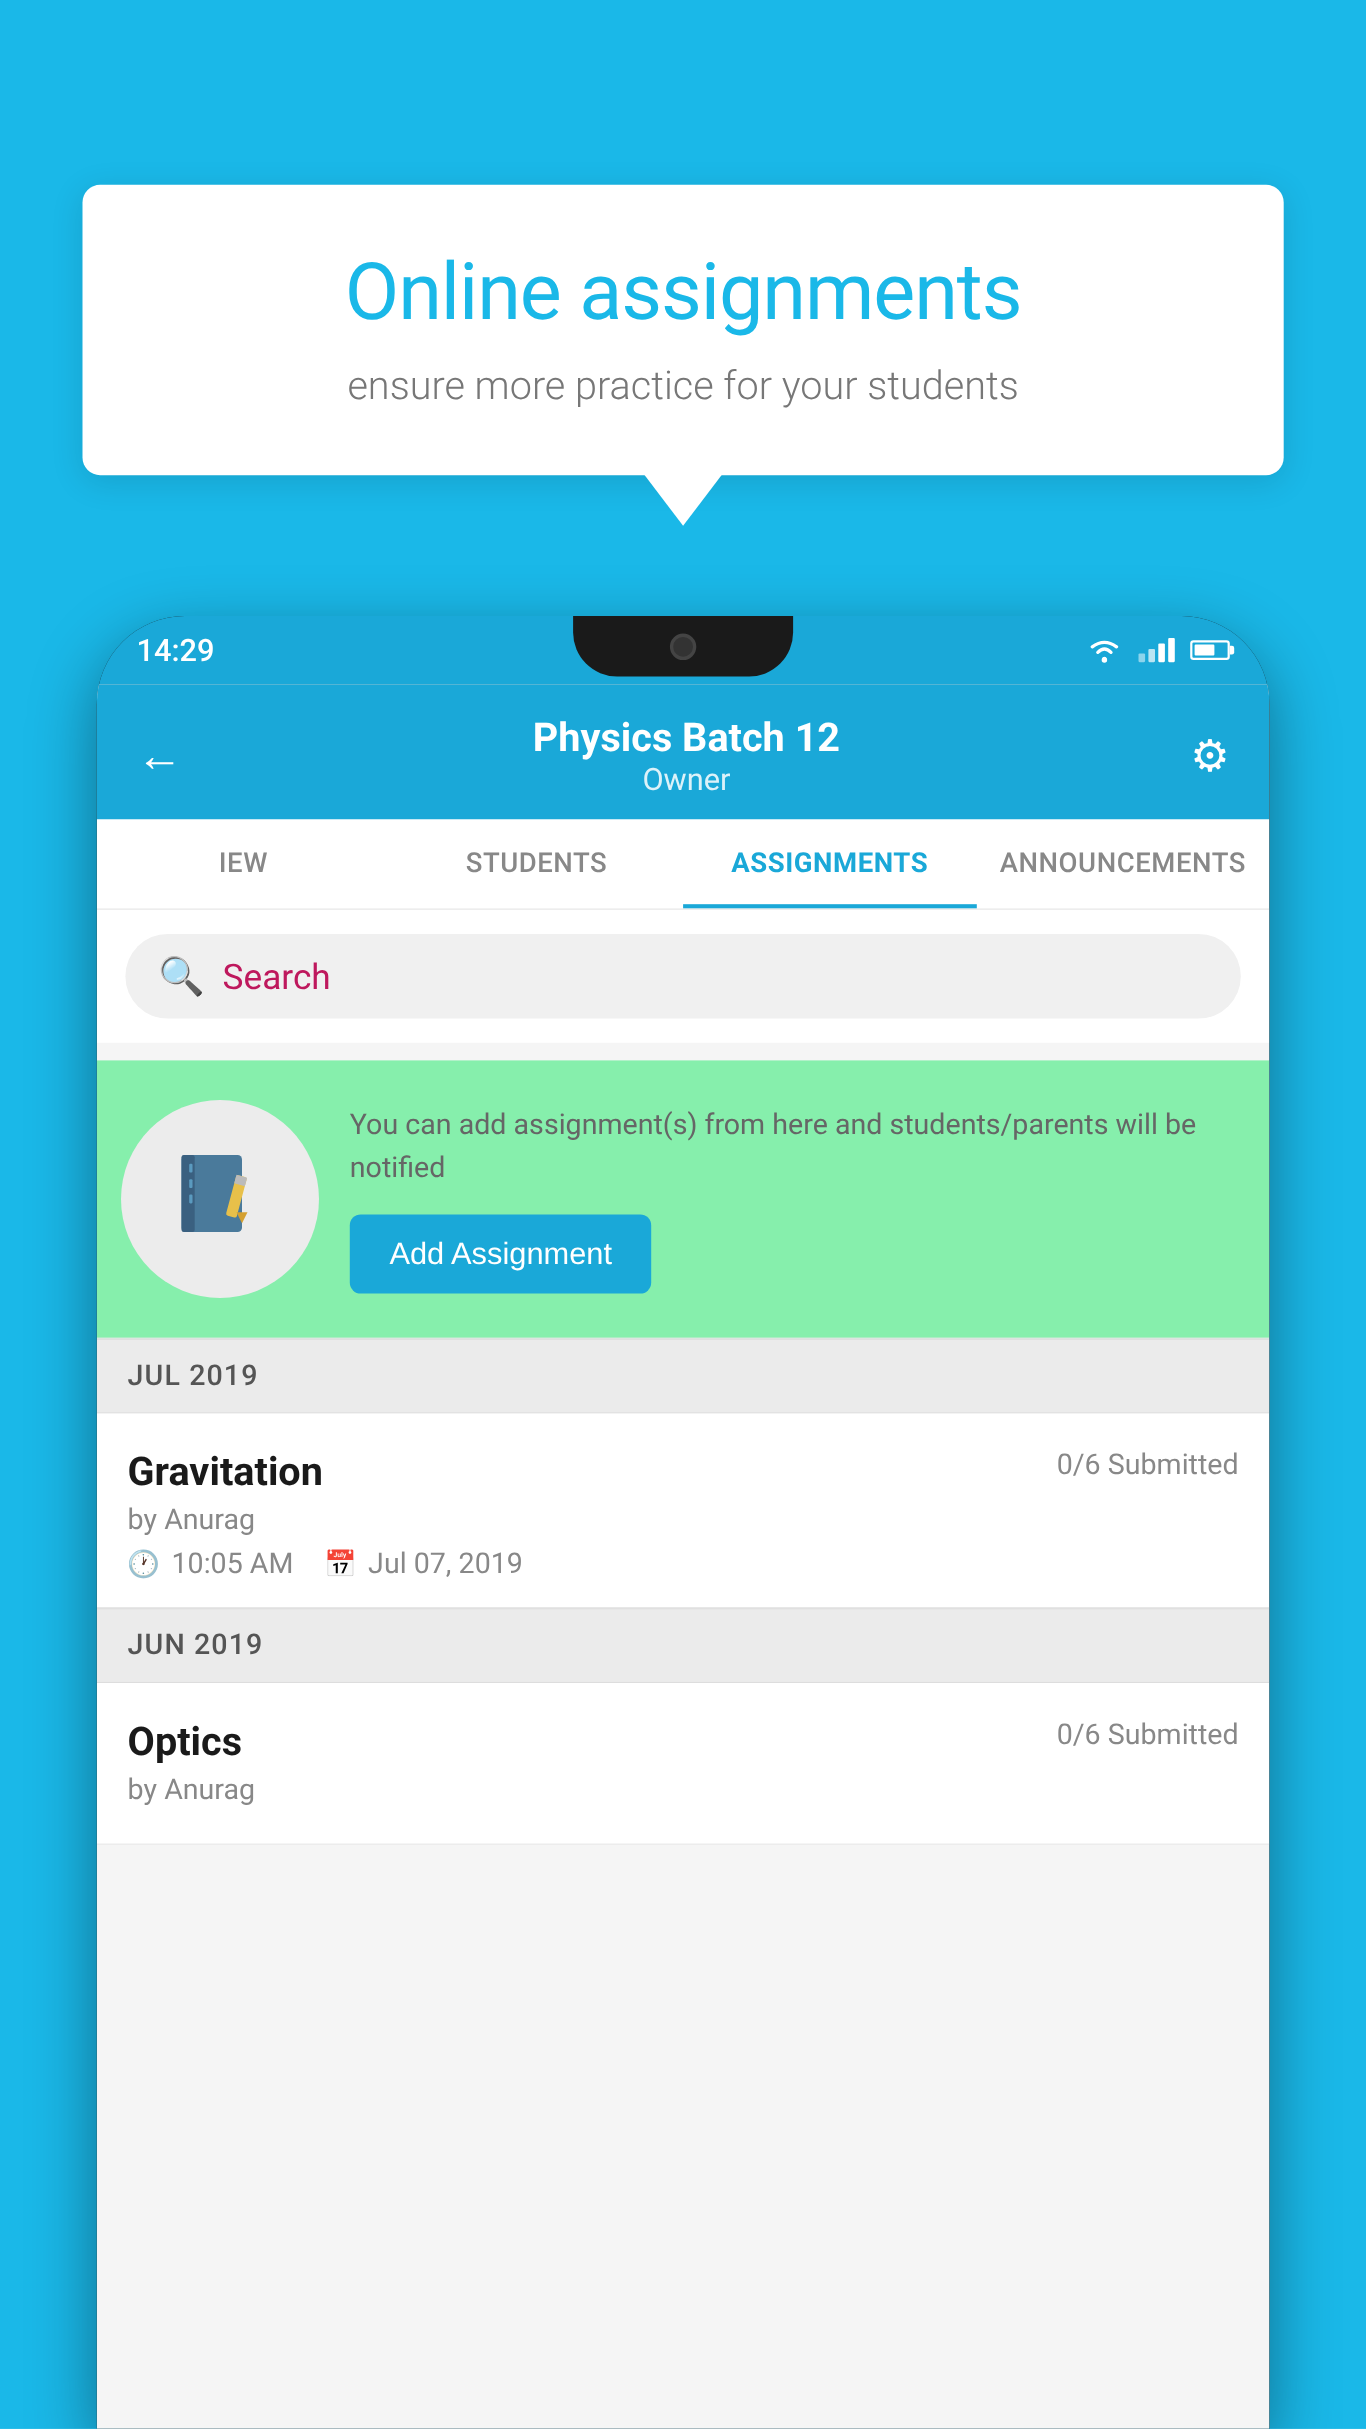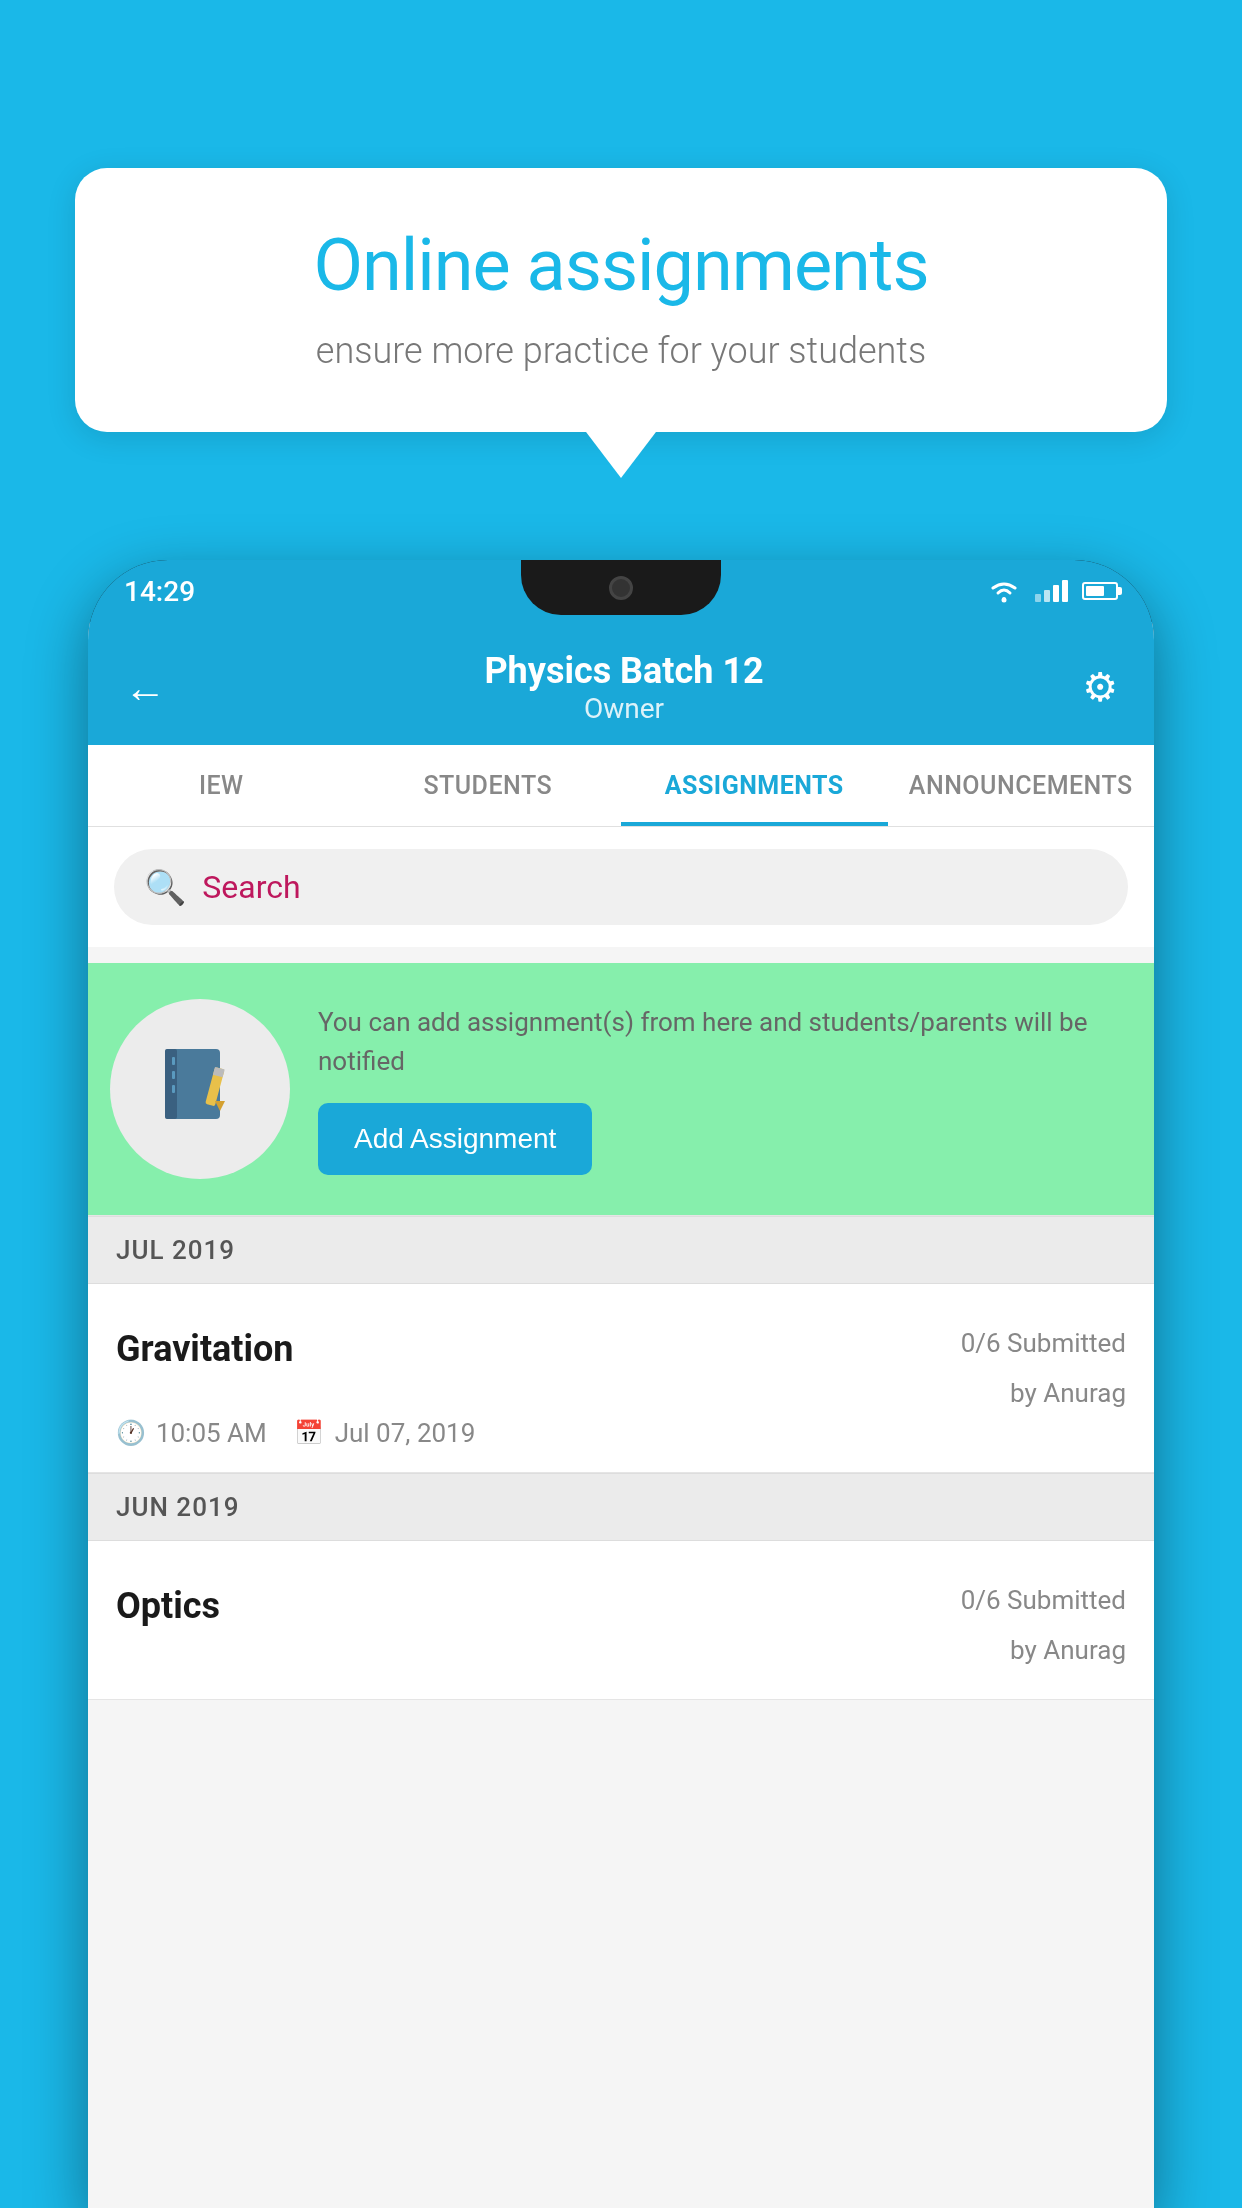--- a/index.html
+++ b/index.html
@@ -13,21 +13,21 @@
       position: relative;
     }
 
     
     .speech-bubble {
       position: absolute;
       top: 168px;
       left: 75px;
       right: 75px;
       background: white;
-      border-radius: 32px;
+      border-radius: 16px;
       padding: 55px 65px 60px;
       box-shadow: 0 6px 30px rgba(0,0,0,0.12);
     }
     .speech-bubble::after {
       content: '';
       position: absolute;
       bottom: -46px;
       left: 50%;
       transform: translateX(-50%);
       width: 0;
@@ -283,23 +283,22 @@
       font-size: 26px;
       font-weight: 500;
       letter-spacing: 1px;
       border-bottom: 1px solid #ddd;
       border-top: 1px solid #ddd;
     }
 
     
     .assignment-item {
       background: white;
-      padding: 44px 28px 24px;
+      padding: 32px 28px 24px;
       border-bottom: 1px solid #e5e5e5;
-      text-align: right;
     }
     .assignment-row1 {
       display: flex;
       justify-content: space-between;
       align-items: flex-start;
       margin-bottom: 8px;
     }
     .assignment-name {
       font-size: 36px;
       font-weight: 700;

